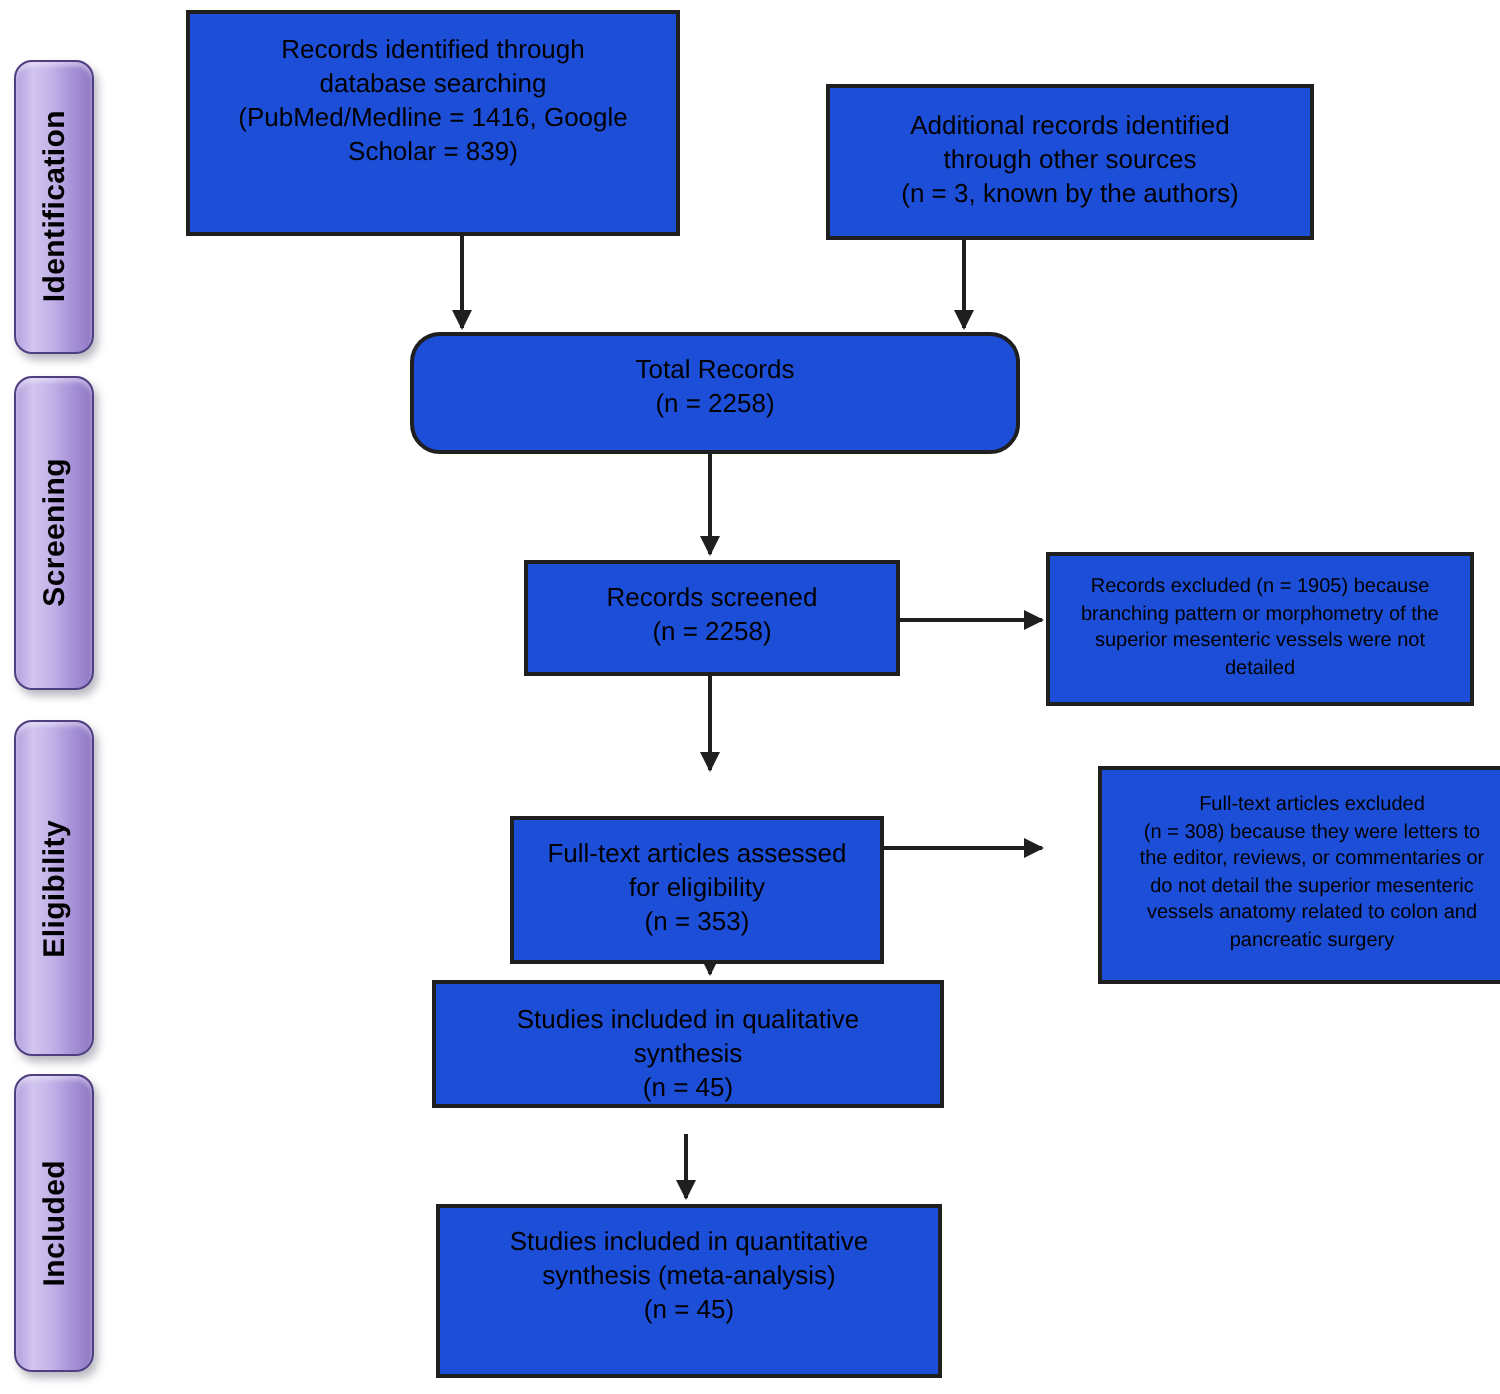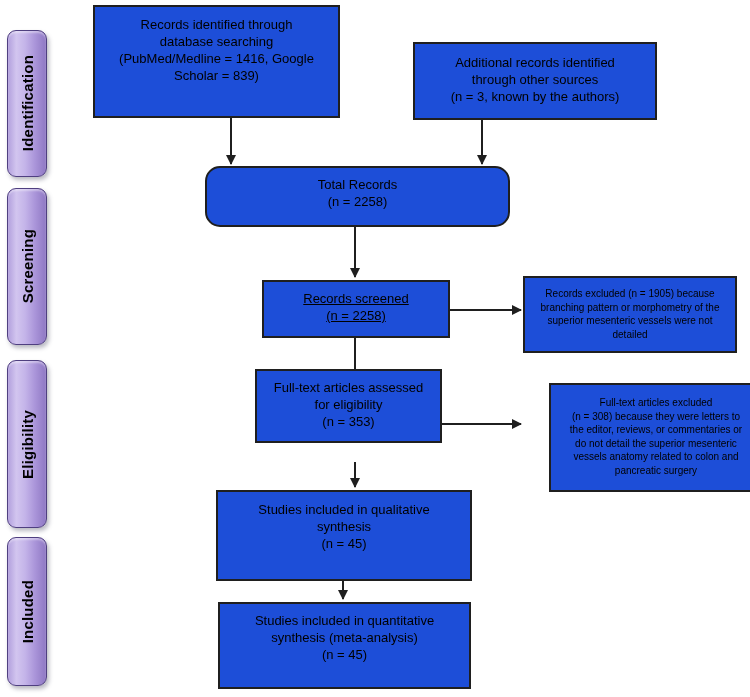--- a/index.html
+++ b/index.html
@@ -56,25 +56,25 @@
     text-align: center;
     white-space: pre-line;
     font-size: 13px;
     line-height: 1.32;
   }
   .node.small { font-size: 10px; line-height: 1.35; }
 
   #node-records-identified { left: 93px;  top: 5px;   width: 247px; height: 113px; padding-top: 9px;  }
   #node-additional-records { left: 375px; top: 42px;  width: 244px; height: 78px;  padding-top: 10px; margin-left: 38px; }
   #node-total-records      { left: 205px; top: 166px; width: 305px; height: 61px;  padding-top: 8px; border-radius: 15px;  }
-  #node-records-screened   { left: 262px; top: 280px; width: 188px; height: 58px;  padding-top: 8px; text-decoration: underline;  }
+  #node-records-screened   { left: 262px; top: 280px; width: 188px; height: 58px;  padding-top: 8px;  }
   #node-records-excluded   { left: 523px; top: 276px; width: 214px; height: 77px;  padding-top: 9px;  }
-  #node-fulltext-assessed  { left: 255px; top: 369px; width: 187px; height: 74px;  padding-top: 8px;  }
+  #node-fulltext-assessed  { left: 255px; top: 408px; width: 187px; height: 74px;  padding-top: 8px;  }
   #node-fulltext-excluded  { left: 549px; top: 383px; width: 214px; height: 109px; padding-top: 11px; }
-  #node-qualitative        { left: 216px; top: 490px; width: 256px; height: 91px;  padding-top: 9px;  }
+  #node-qualitative        { left: 216px; top: 490px; width: 256px; height: 64px;  padding-top: 9px;  }
   #node-quantitative       { left: 218px; top: 602px; width: 253px; height: 87px;  padding-top: 8px;  }
 </style>
 </head>
 <body>
 
 <div id="figure">
 
   <svg id="connectors" viewBox="0 0 750 697" xmlns="http://www.w3.org/2000/svg">
     <defs>
       <marker id="ah" markerUnits="userSpaceOnUse" markerWidth="12" markerHeight="12" viewBox="0 0 12 12" refX="10" refY="6" orient="auto">

